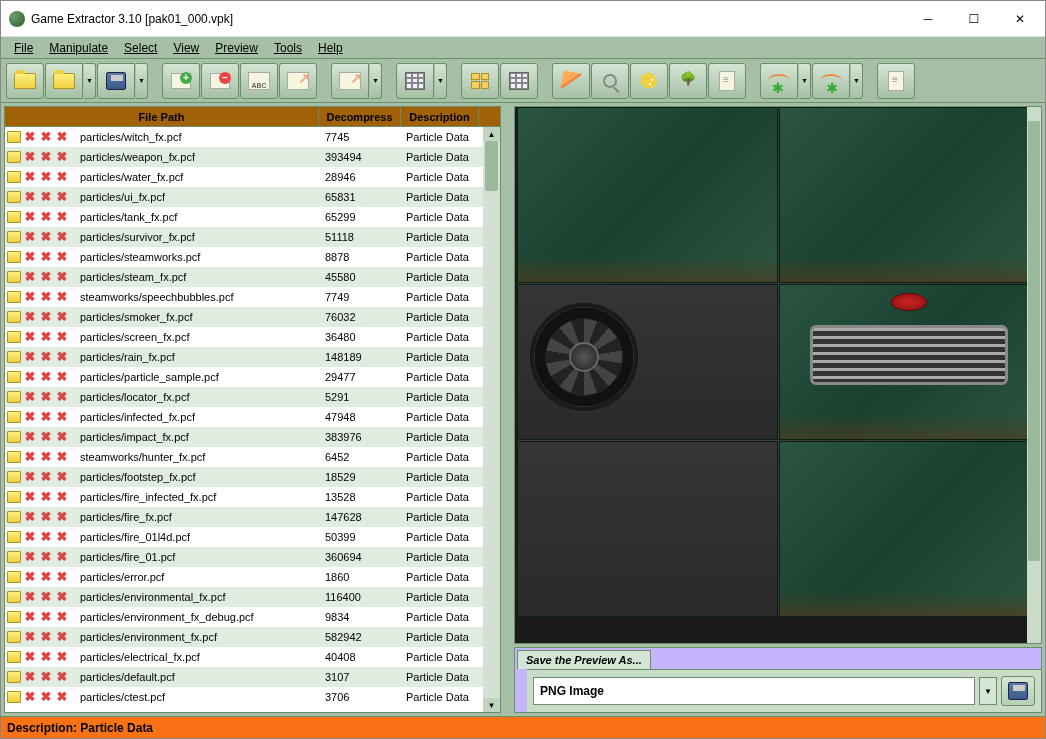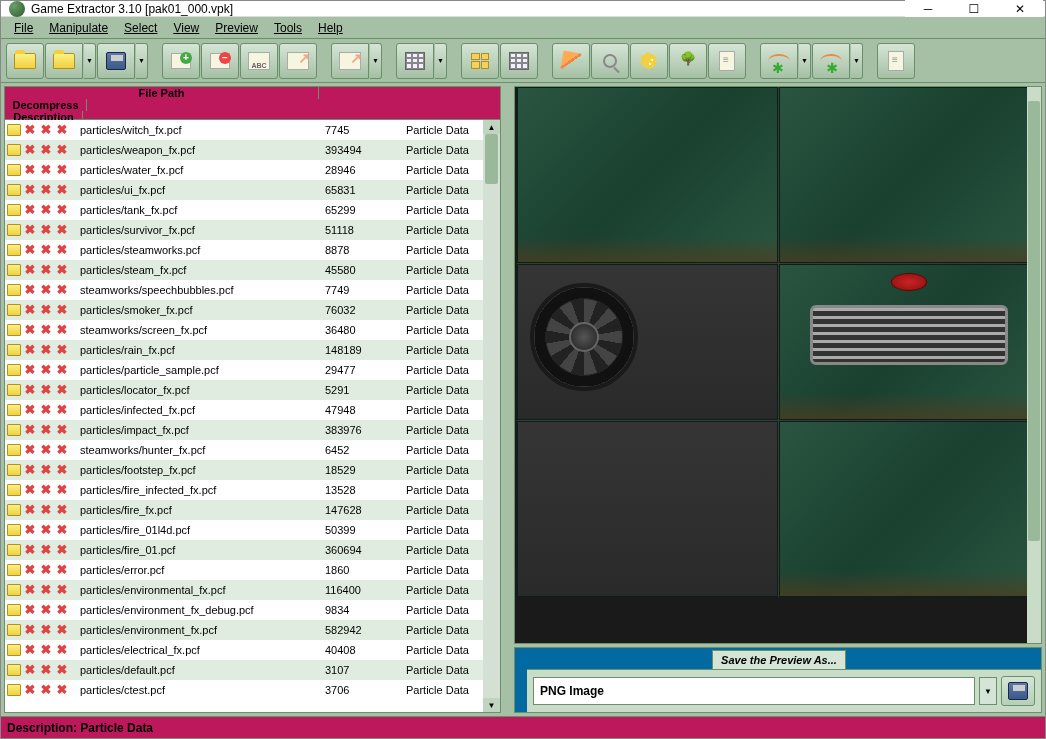--- a/index.html
+++ b/index.html
@@ -1,18 +1,18 @@
 <!DOCTYPE html>
 <html><head>
 <meta charset="utf-8">
 <style>
 * { margin: 0; padding: 0; box-sizing: border-box; }
 body { font-family: Tahoma, Arial, sans-serif; font-size: 11px; background: #fff; overflow: hidden; }
 .window { width: 1046px; height: 739px; border: 1px solid #888; display: flex; flex-direction: column; background: #fff; }
-.titlebar { height: 16px; background: #fff; display: flex; align-items: center; padding: 0 2px; border-bottom: 1px solid #ddd; }
+.titlebar { height: 36px; background: #fff; display: flex; align-items: center; padding: 0 2px; border-bottom: 1px solid #ddd; }
 .titlebar-icon { width: 16px; height: 16px; margin: 0 6px; border-radius: 50%; background: radial-gradient(circle at 30% 30%, #6a9f6a, #2d5a2d); }
 .titlebar-text { flex: 1; color: #000; font-size: 12px; }
 .titlebar-controls { display: flex; }
 .titlebar-btn { width: 46px; height: 28px; background: #fff; display: flex; align-items: center; justify-content: center; font-size: 12px; border: none; }
 .menubar { height: 22px; background: #a5c0a5; display: flex; align-items: center; padding: 0 5px; border-bottom: 1px solid #6a8f6a; }
 .menubar-item { padding: 18px 8px; text-decoration: underline; font-size: 12px; cursor: default; }
 .menubar-item:first-letter { text-decoration: underline; }
 .toolbar { height: 44px; background: #a5c0a5; display: flex; align-items: center; padding: 3px 5px; border-bottom: 1px solid #6a8f6a; gap: 1px; }
 .tbtn { width: 38px; height: 36px; background: linear-gradient(to bottom, #d5e5d5, #a5c0a5); border: 1px solid #6a8f6a; border-radius: 3px; display: flex; align-items: center; justify-content: center; cursor: pointer; }
 .tbtn-drop { width: 12px; height: 36px; background: linear-gradient(to bottom, #d5e5d5, #a5c0a5); border: 1px solid #6a8f6a; border-left: none; border-radius: 0 3px 3px 0; display: flex; align-items: center; justify-content: center; font-size: 7px; cursor: pointer; }
@@ -40,21 +40,21 @@
 .magnify-ic::after { content: ''; position: absolute; bottom: -5px; right: -5px; width: 7px; height: 2px; background: #888; transform: rotate(45deg); }
 .tree-ic { width: 16px; height: 16px; position: relative; }
 .tree-ic::before { content: '🌳'; font-size: 13px; position: absolute; top: -2px; }
 .curve-ic { width: 22px; height: 14px; border-top: 2px solid #e84; border-radius: 50% 50% 0 0; position: relative; }
 .curve-ic::before { content: '✱'; position: absolute; bottom: -8px; left: 4px; color: #3a3; font-size: 14px; }
 .curve-ic.flip { transform: scaleX(-1); }
 .page-ic { width: 16px; height: 20px; background: #f5f5e0; border: 1px solid #aaa; position: relative; }
 .page-ic::after { content: '≡'; position: absolute; top: 2px; left: 3px; color: #999; font-size: 10px; }
 .content { flex: 1; display: flex; background: #a5c0a5; padding: 3px; gap: 3px; overflow: hidden; }
 .left-pane { width: 497px; display: flex; flex-direction: column; border: 1px solid #6a8f6a; background: #fff; }
-.table-header { display: flex; background: #be185d; border-bottom: 1px solid #6a8f6a; height: 33px; flex-direction: column; }
+.table-header { display: flex; background: #a16207; border-bottom: 1px solid #6a8f6a; height: 20px; }
 .th { border-right: 1px solid #6a8f6a; display: flex; align-items: center; justify-content: center; font-weight: bold; font-size: 11px; }
 .th-path { width: 314px; }
 .th-decomp { width: 82px; }
 .th-desc { width: 78px; }
 .table-body { flex: 1; overflow-y: hidden; position: relative; }
 .table-scroller { position: absolute; right: 0; top: 0; bottom: 0; width: 17px; background: #d5e0d5; }
 .scroll-thumb { position: absolute; top: 14px; left: 2px; right: 2px; height: 50px; background: #9ab89a; border-radius: 2px; }
 .scroll-btn { position: absolute; left: 0; right: 0; height: 14px; background: #c0d5c0; display: flex; align-items: center; justify-content: center; font-size: 8px; }
 .scroll-btn.top { top: 0; }
 .scroll-btn.bot { bottom: 0; }
@@ -73,27 +73,27 @@
 .preview-area { flex: 1; border: 1px solid #6a8f6a; background: #1a1a1a; position: relative; overflow: hidden; }
 .texture { position: absolute; top: 0; left: 2px; right: 2px; height: 510px; display: grid; grid-template-columns: 1fr 1fr; grid-template-rows: 176px 156px 176px; gap: 1px; background: #3a3a3a; }
 .tx-panel { background: linear-gradient(135deg, #2a5540, #1a4030, #2a5540); border: 1px solid #0a2015; position: relative; }
 .tx-panel.dark { background: linear-gradient(to bottom, #353535, #2a2a2a); }
 .wheel { position: absolute; top: 18px; left: 12px; width: 108px; height: 108px; border-radius: 50%; background: radial-gradient(circle, #333 8%, #111 8%, #111 18%, #555 18%, #555 25%, #222 25%, #222 55%, #111 55%, #111 70%, #333 70%); border: 4px solid #1a1a1a; }
 .wheel::before { content: ''; position: absolute; inset: 12px; border-radius: 50%; background: repeating-conic-gradient(#444 0deg 20deg, #222 20deg 40deg); }
 .wheel::after { content: ''; position: absolute; inset: 35px; border-radius: 50%; background: radial-gradient(circle, #555, #222); border: 2px solid #666; }
 .grille { position: absolute; top: 40px; left: 30px; right: 30px; height: 60px; background: repeating-linear-gradient(to bottom, #aaa 0 3px, #333 3px 8px); border: 3px solid #888; border-radius: 6px; }
 .badge { position: absolute; top: 8px; left: 50%; transform: translateX(-50%); width: 36px; height: 18px; background: radial-gradient(ellipse, #c22, #811); border-radius: 50%; border: 1px solid #600; }
 .wear { position: absolute; bottom: 0; left: 0; right: 0; height: 25px; background: linear-gradient(to top, rgba(80,60,30,0.7), transparent); }
-.save-panel { border: 1px solid #6a8f6a; background: #0369a1; text-align: center; }
+.save-panel { border: 1px solid #6a8f6a; background: #c4b5fd; }
 .save-tab { display: inline-block; background: #d5e5d5; border: 1px solid #6a8f6a; border-bottom: none; padding: 3px 8px; font-weight: bold; font-style: italic; font-size: 11px; margin-left: 2px; margin-top: 2px; }
 .save-body { background: #c8dcc8; border-top: 1px solid #6a8f6a; padding: 6px; display: flex; gap: 4px; align-items: center; margin-left: 12px; }
 .save-select { flex: 1; height: 28px; background: #fff; border: 1px solid #6a8f6a; display: flex; align-items: center; padding: 0 6px; font-weight: bold; font-size: 12px; }
 .save-dropdown { width: 18px; height: 28px; background: #d5e5d5; border: 1px solid #6a8f6a; display: flex; align-items: center; justify-content: center; font-size: 8px; }
 .save-btn { width: 34px; height: 30px; background: linear-gradient(to bottom, #d5e5d5, #b5d0b5); border: 1px solid #6a8f6a; border-radius: 3px; display: flex; align-items: center; justify-content: center; }
-.status { height: 22px; background: #be185d; border-top: 1px solid #6a8f6a; display: flex; align-items: center; padding: 0 6px; font-weight: bold; font-size: 12px; }
+.status { height: 22px; background: #f97316; border-top: 1px solid #6a8f6a; display: flex; align-items: center; padding: 0 6px; font-weight: bold; font-size: 12px; }
 
 .preview-scroll { position: absolute; right: 0; top: 0; bottom: 0; width: 14px; background: #c8dcc8; }
 .preview-scroll .thumb { position: absolute; top: 14px; left: 1px; right: 1px; height: 440px; background: #9ab89a; border-radius: 2px; }
 </style>
 </head>
 <body>
 
 <div class="window">
 
   <div class="titlebar">
@@ -371,21 +371,21 @@
               <div class="row-decomp">76032</div>
               <div class="row-desc">Particle Data</div>
             </div>
             <div class="row">
               <div class="row-icons">
                 <div class="ri ri-folder"></div>
                 <div class="ri ri-x">✖</div>
                 <div class="ri ri-x">✖</div>
                 <div class="ri ri-x">✖</div>
               </div>
-              <div class="row-path">steamworks/screen_fx.pcf</div>
+              <div class="row-path">particles/screen_fx.pcf</div>
               <div class="row-decomp">36480</div>
               <div class="row-desc">Particle Data</div>
             </div>
             <div class="row">
               <div class="row-icons">
                 <div class="ri ri-folder"></div>
                 <div class="ri ri-x">✖</div>
                 <div class="ri ri-x">✖</div>
                 <div class="ri ri-x">✖</div>
               </div>

